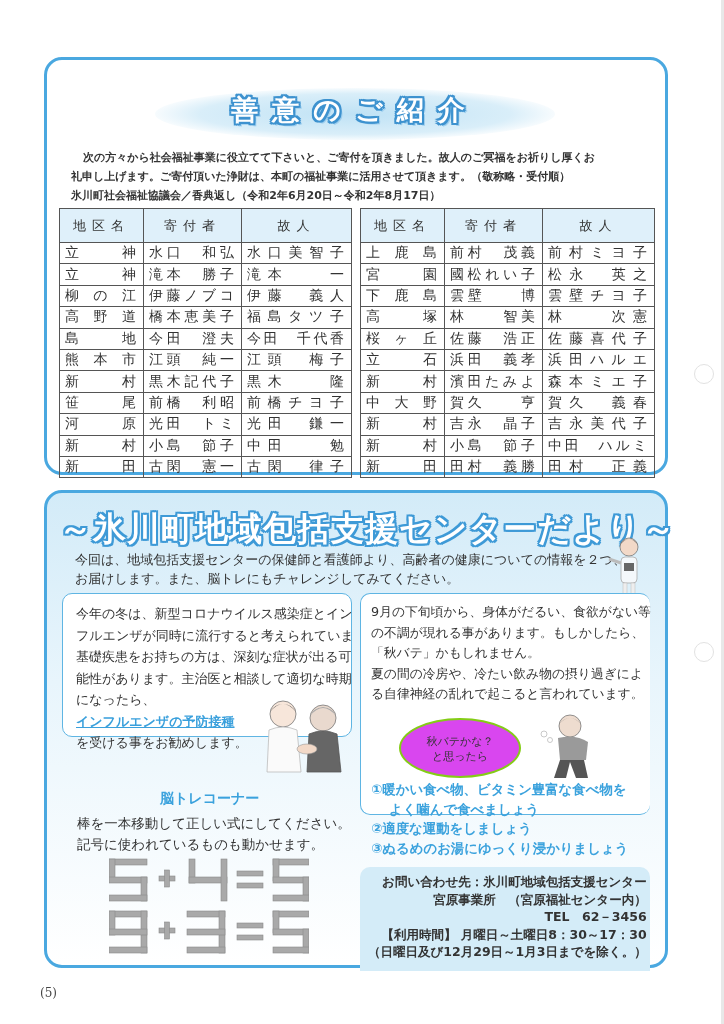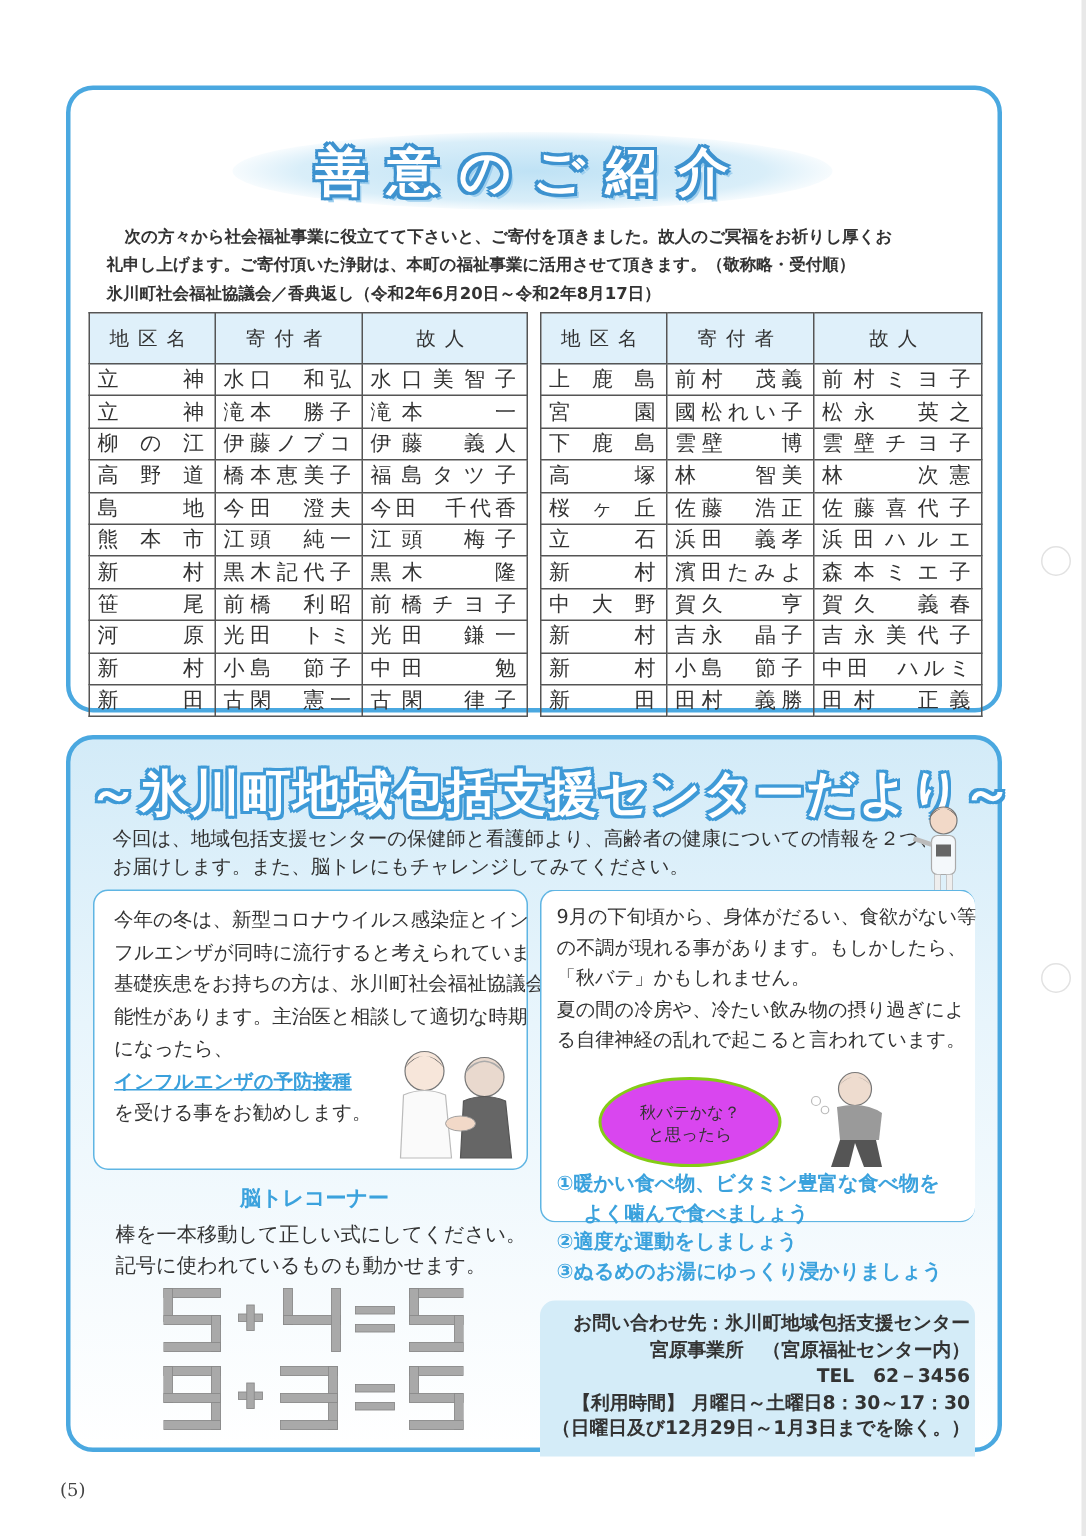--- a/index.html
+++ b/index.html
@@ -6,21 +6,21 @@
   html, body { width: 724px; height: 1024px; background: #ffffff; overflow: hidden; }
   body { font-family: "DejaVu Sans", "Liberation Sans", sans-serif; color: #333; position: relative; }
 
   .punch-hole { position: absolute; width: 20px; height: 20px; border-radius: 50%; border: 1px solid #e2e2e2; background: #fff; }
   .right-edge { position: absolute; right: 0; top: 0; width: 3px; height: 1024px; background: #e8e8e8; }
 
   
   .box1 { position: absolute; left: 44px; top: 57px; width: 624px; height: 418px; border: 3px solid #4aa8e0; border-radius: 18px; background: #fff; }
   .title1-wrap { position: absolute; left: 108px; top: 28px; width: 400px; height: 52px; border-radius: 50%;
     background: radial-gradient(ellipse at center, #bfe2f5 0%, #d9eef9 55%, rgba(255,255,255,0) 75%); }
-  .title1 { position: absolute; left: 0; top: 4px; width: 100%; text-align: center; font-size: 34px; font-weight: bold; letter-spacing: 14px; color: #ffffff;
+  .title1 { position: absolute; left: 0; top: 4px; width: 100%; text-align: center; font-size: 27px; font-weight: bold; letter-spacing: 14px; color: #ffffff;
     text-shadow: 0 0 0 #3d92cf, 2px 2px 0 #3d92cf, -2px -2px 0 #3d92cf, 2px -2px 0 #3d92cf, -2px 2px 0 #3d92cf, 0 2px 0 #3d92cf, 2px 0 0 #3d92cf, 0 -2px 0 #3d92cf, -2px 0 0 #3d92cf, 3px 3px 0 #9fcfee; }
   .intro1 { position: absolute; left: 24px; top: 88px; width: 590px; font-size: 11px; line-height: 19px; color: #333; font-weight: bold; }
   .intro1 p { white-space: nowrap; }
   .intro1 .indent { text-indent: 12px; }
 
   table.donors { position: absolute; border-collapse: collapse; font-size: 14px; color: #333; }
   table.donors th { background: #dff0fa; font-weight: normal; height: 34px; border: 1px solid #555; font-size: 13px; letter-spacing: 6px; }
   table.donors td { height: 21.4px; border: 1px solid #555; padding: 0 5px; letter-spacing: 5px; white-space: nowrap; }
   table.donors td.area { text-align: justify; text-align-last: justify; letter-spacing: 2px; }
   table.donors td.name { text-align: justify; text-align-last: justify; letter-spacing: 2px; }
@@ -31,21 +31,21 @@
   .box2 { position: absolute; left: 44px; top: 490px; width: 624px; height: 478px; border: 3px solid #4aa8e0; border-radius: 18px;
     background: linear-gradient(180deg, #d3ebf8 0%, #e8f5fc 40%, #ffffff 100%); }
   .title2 { position: absolute; left: 12px; top: 14px; font-size: 33px; font-weight: bold; color: #ffffff; white-space: nowrap; letter-spacing: 1px;
     text-shadow: 2px 2px 0 #3e9ad7, -2px -2px 0 #3e9ad7, 2px -2px 0 #3e9ad7, -2px 2px 0 #3e9ad7, 0 2px 0 #3e9ad7, 2px 0 0 #3e9ad7, 0 -2px 0 #3e9ad7, -2px 0 0 #3e9ad7; }
   .intro2 { position: absolute; left: 28px; top: 57px; font-size: 13px; line-height: 19px; color: #333; }
   .intro2 p { white-space: nowrap; }
 
   .nurse-fig { position: absolute; left: 560px; top: 40px; width: 40px; height: 72px; }
 
   .card { position: absolute; background: #fff; border: 1.5px solid #5fb5e3; border-radius: 10px; }
-  .card-flu { left: 15px; top: 100px; width: 290px; height: 187px; }
+  .card-flu { left: 15px; top: 100px; width: 290px; height: 144px; }
   .card-flu .txt { position: absolute; left: 13px; top: 9px; font-size: 13px; line-height: 21.5px; color: #333; }
   .card-flu .txt p { white-space: nowrap; }
   .flu-link { color: #3aa0dc; text-decoration: underline; font-weight: bold; }
 
   .care-fig { position: absolute; left: 190px; top: 100px; width: 100px; height: 80px; }
 
   .card-autumn { left: 313px; top: 100px; width: 290px; height: 222px; border-right: none; }
   .card-autumn .txt { position: absolute; left: 10px; top: 8px; font-size: 12.8px; line-height: 20.5px; color: #333; }
   .card-autumn .txt p { white-space: nowrap; }
 
@@ -246,21 +246,21 @@
     <rect x="17" y="30" width="10" height="8" fill="#666"></rect>
     <line x1="14" y1="30" x2="2" y2="26" stroke="#bbb" stroke-width="3"></line>
     <rect x="16" y="50" width="4" height="18" fill="#eee" stroke="#bbb" stroke-width="0.5"></rect>
     <rect x="24" y="50" width="4" height="18" fill="#eee" stroke="#bbb" stroke-width="0.5"></rect>
   </svg>
 
   <div class="card card-flu">
     <div class="txt">
       <p>今年の冬は、新型コロナウイルス感染症とイン</p>
       <p>フルエンザが同時に流行すると考えられていま</p>
-      <p>基礎疾患をお持ちの方は、氷川町社会福祉協議会</p>
+      <p>基礎疾患をお持ちの方は、深刻な症状が出る可</p>
       <p>能性があります。主治医と相談して適切な時期</p>
       <p>になったら、</p>
       <p><span class="flu-link">インフルエンザの予防接種</span></p>
       <p>を受ける事をお勧めします。</p>
     </div>
     <svg class="care-fig" viewBox="0 0 100 80">
       <circle cx="30" cy="20" r="13" fill="#f7e6da" stroke="#777" stroke-width="0.8"></circle>
       <path d="M17 18 Q30 2 43 18 Q38 10 30 10 Q22 10 17 18Z" fill="#555"></path>
       <path d="M16 36 Q30 30 44 36 L48 78 L14 78Z" fill="#fafafa" stroke="#bbb" stroke-width="0.8"></path>
       <circle cx="70" cy="24" r="13" fill="#e9d9ce" stroke="#777" stroke-width="0.8"></circle>

